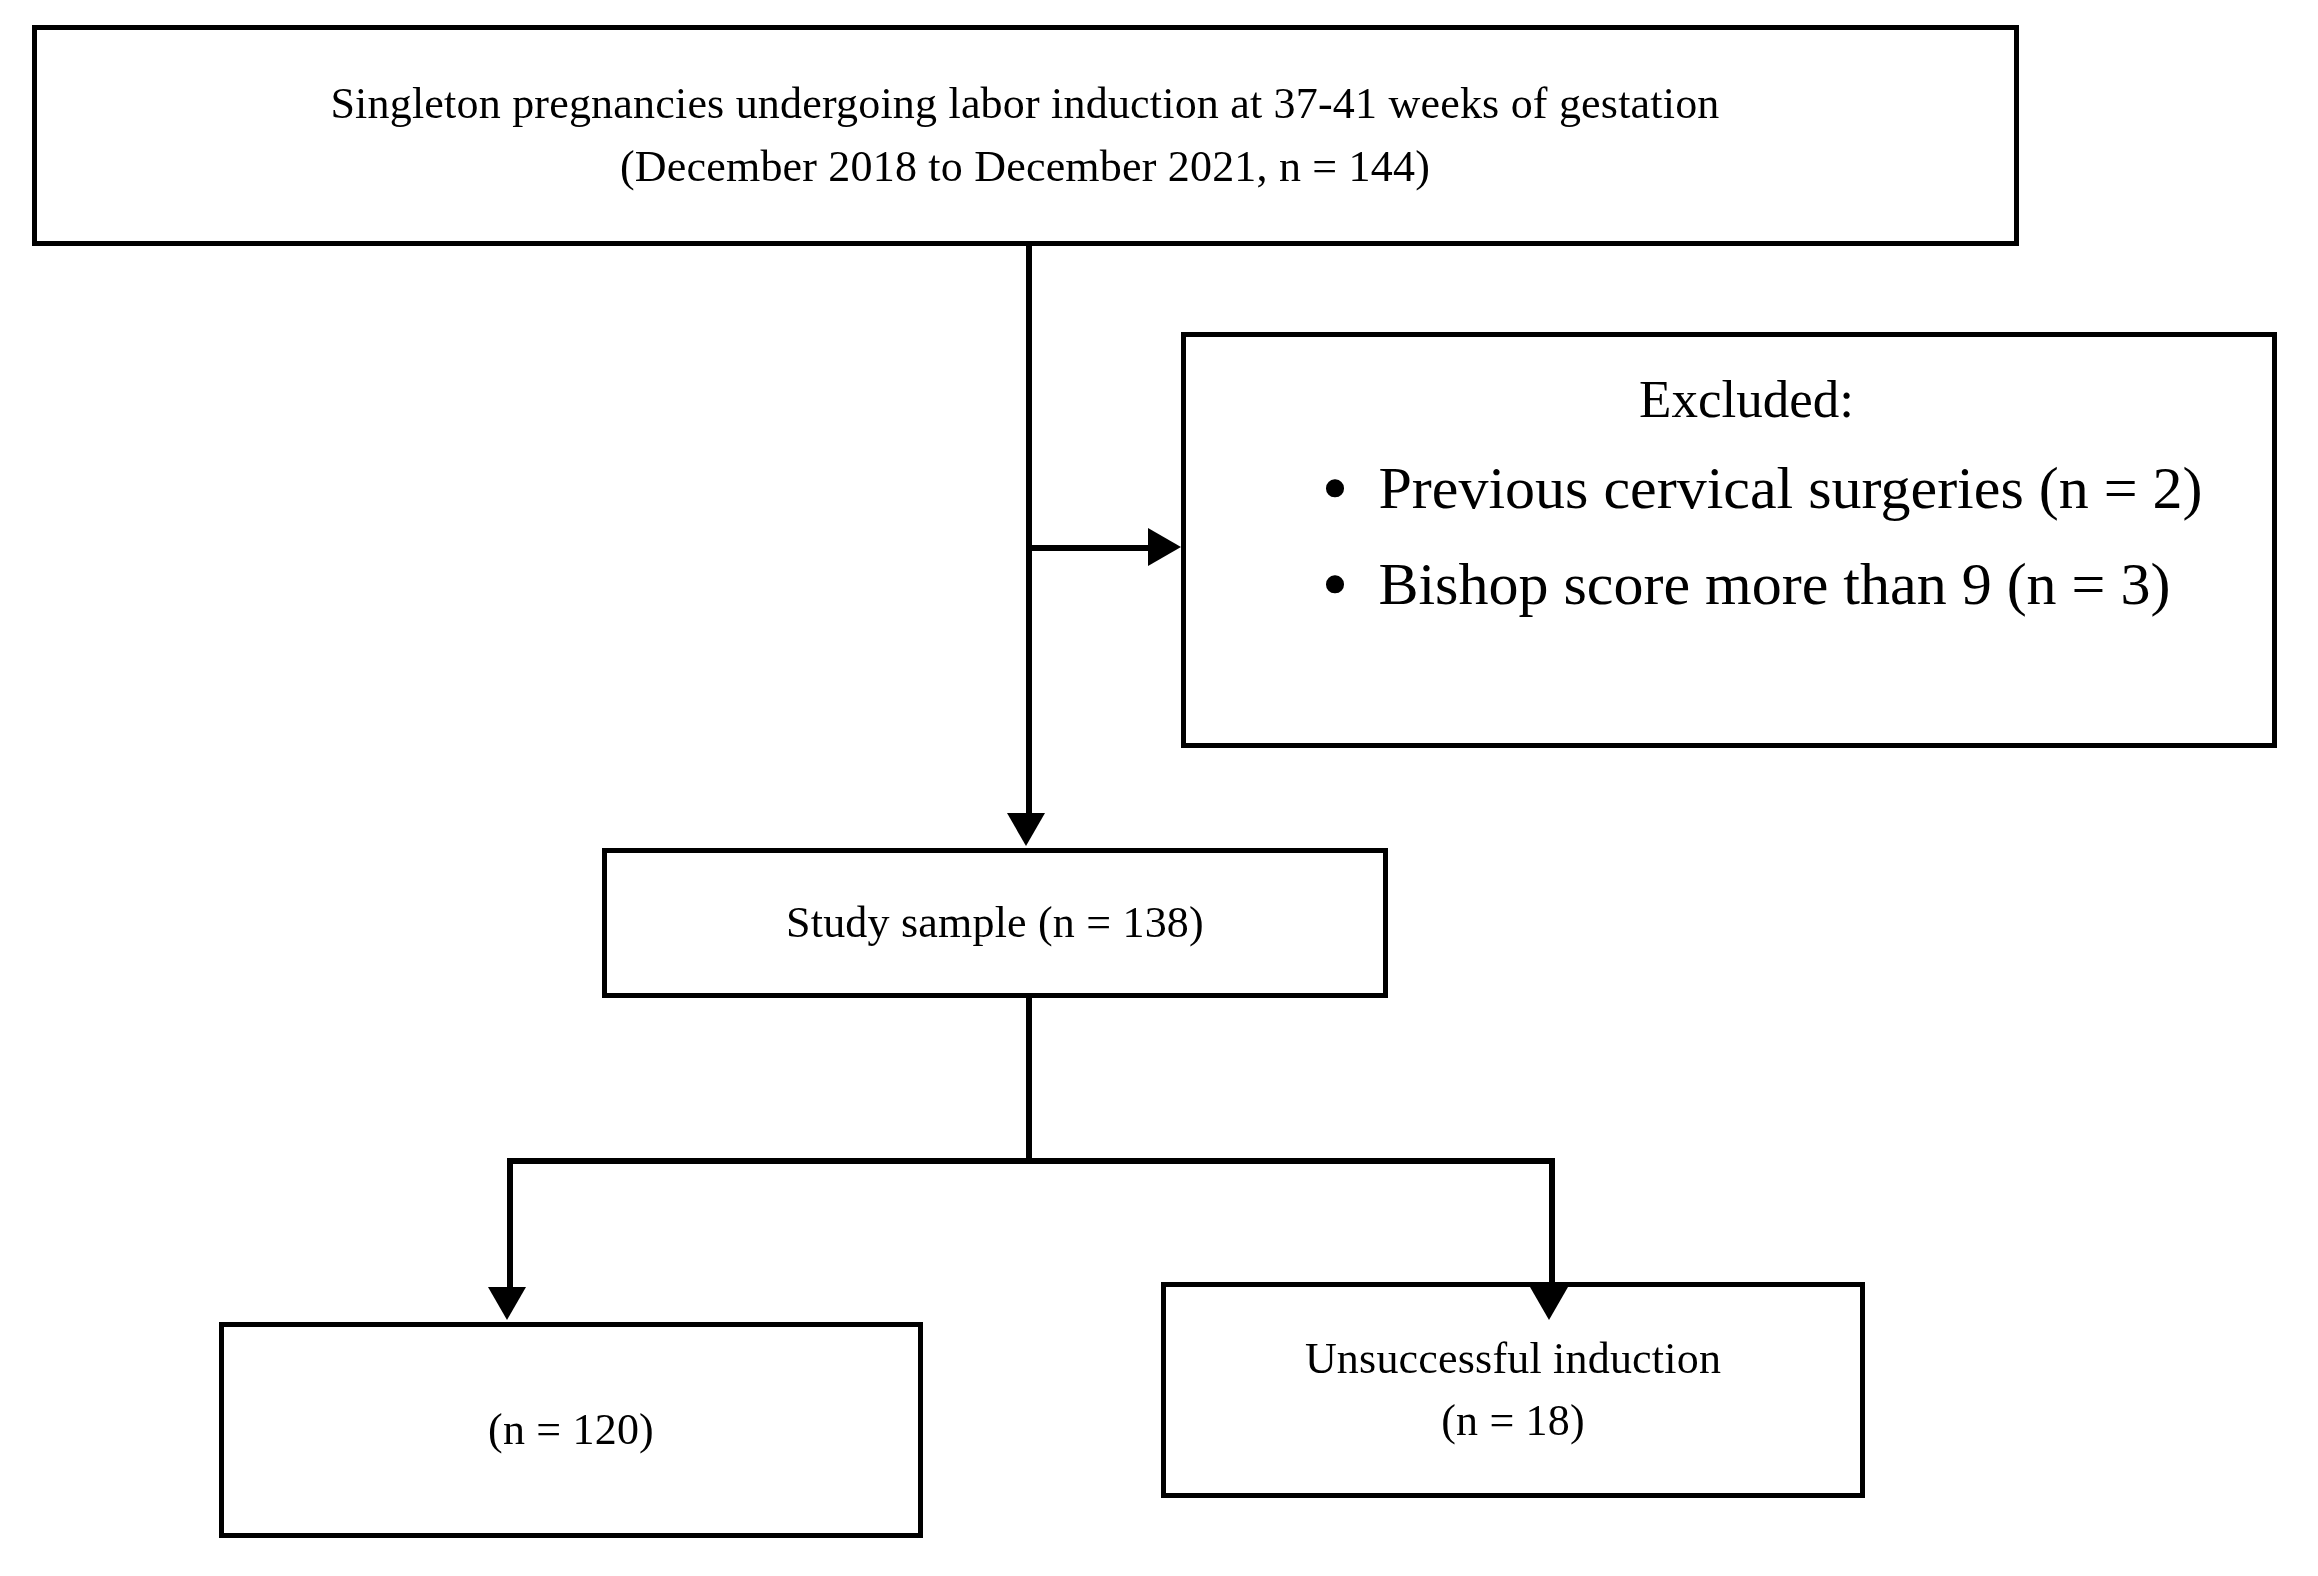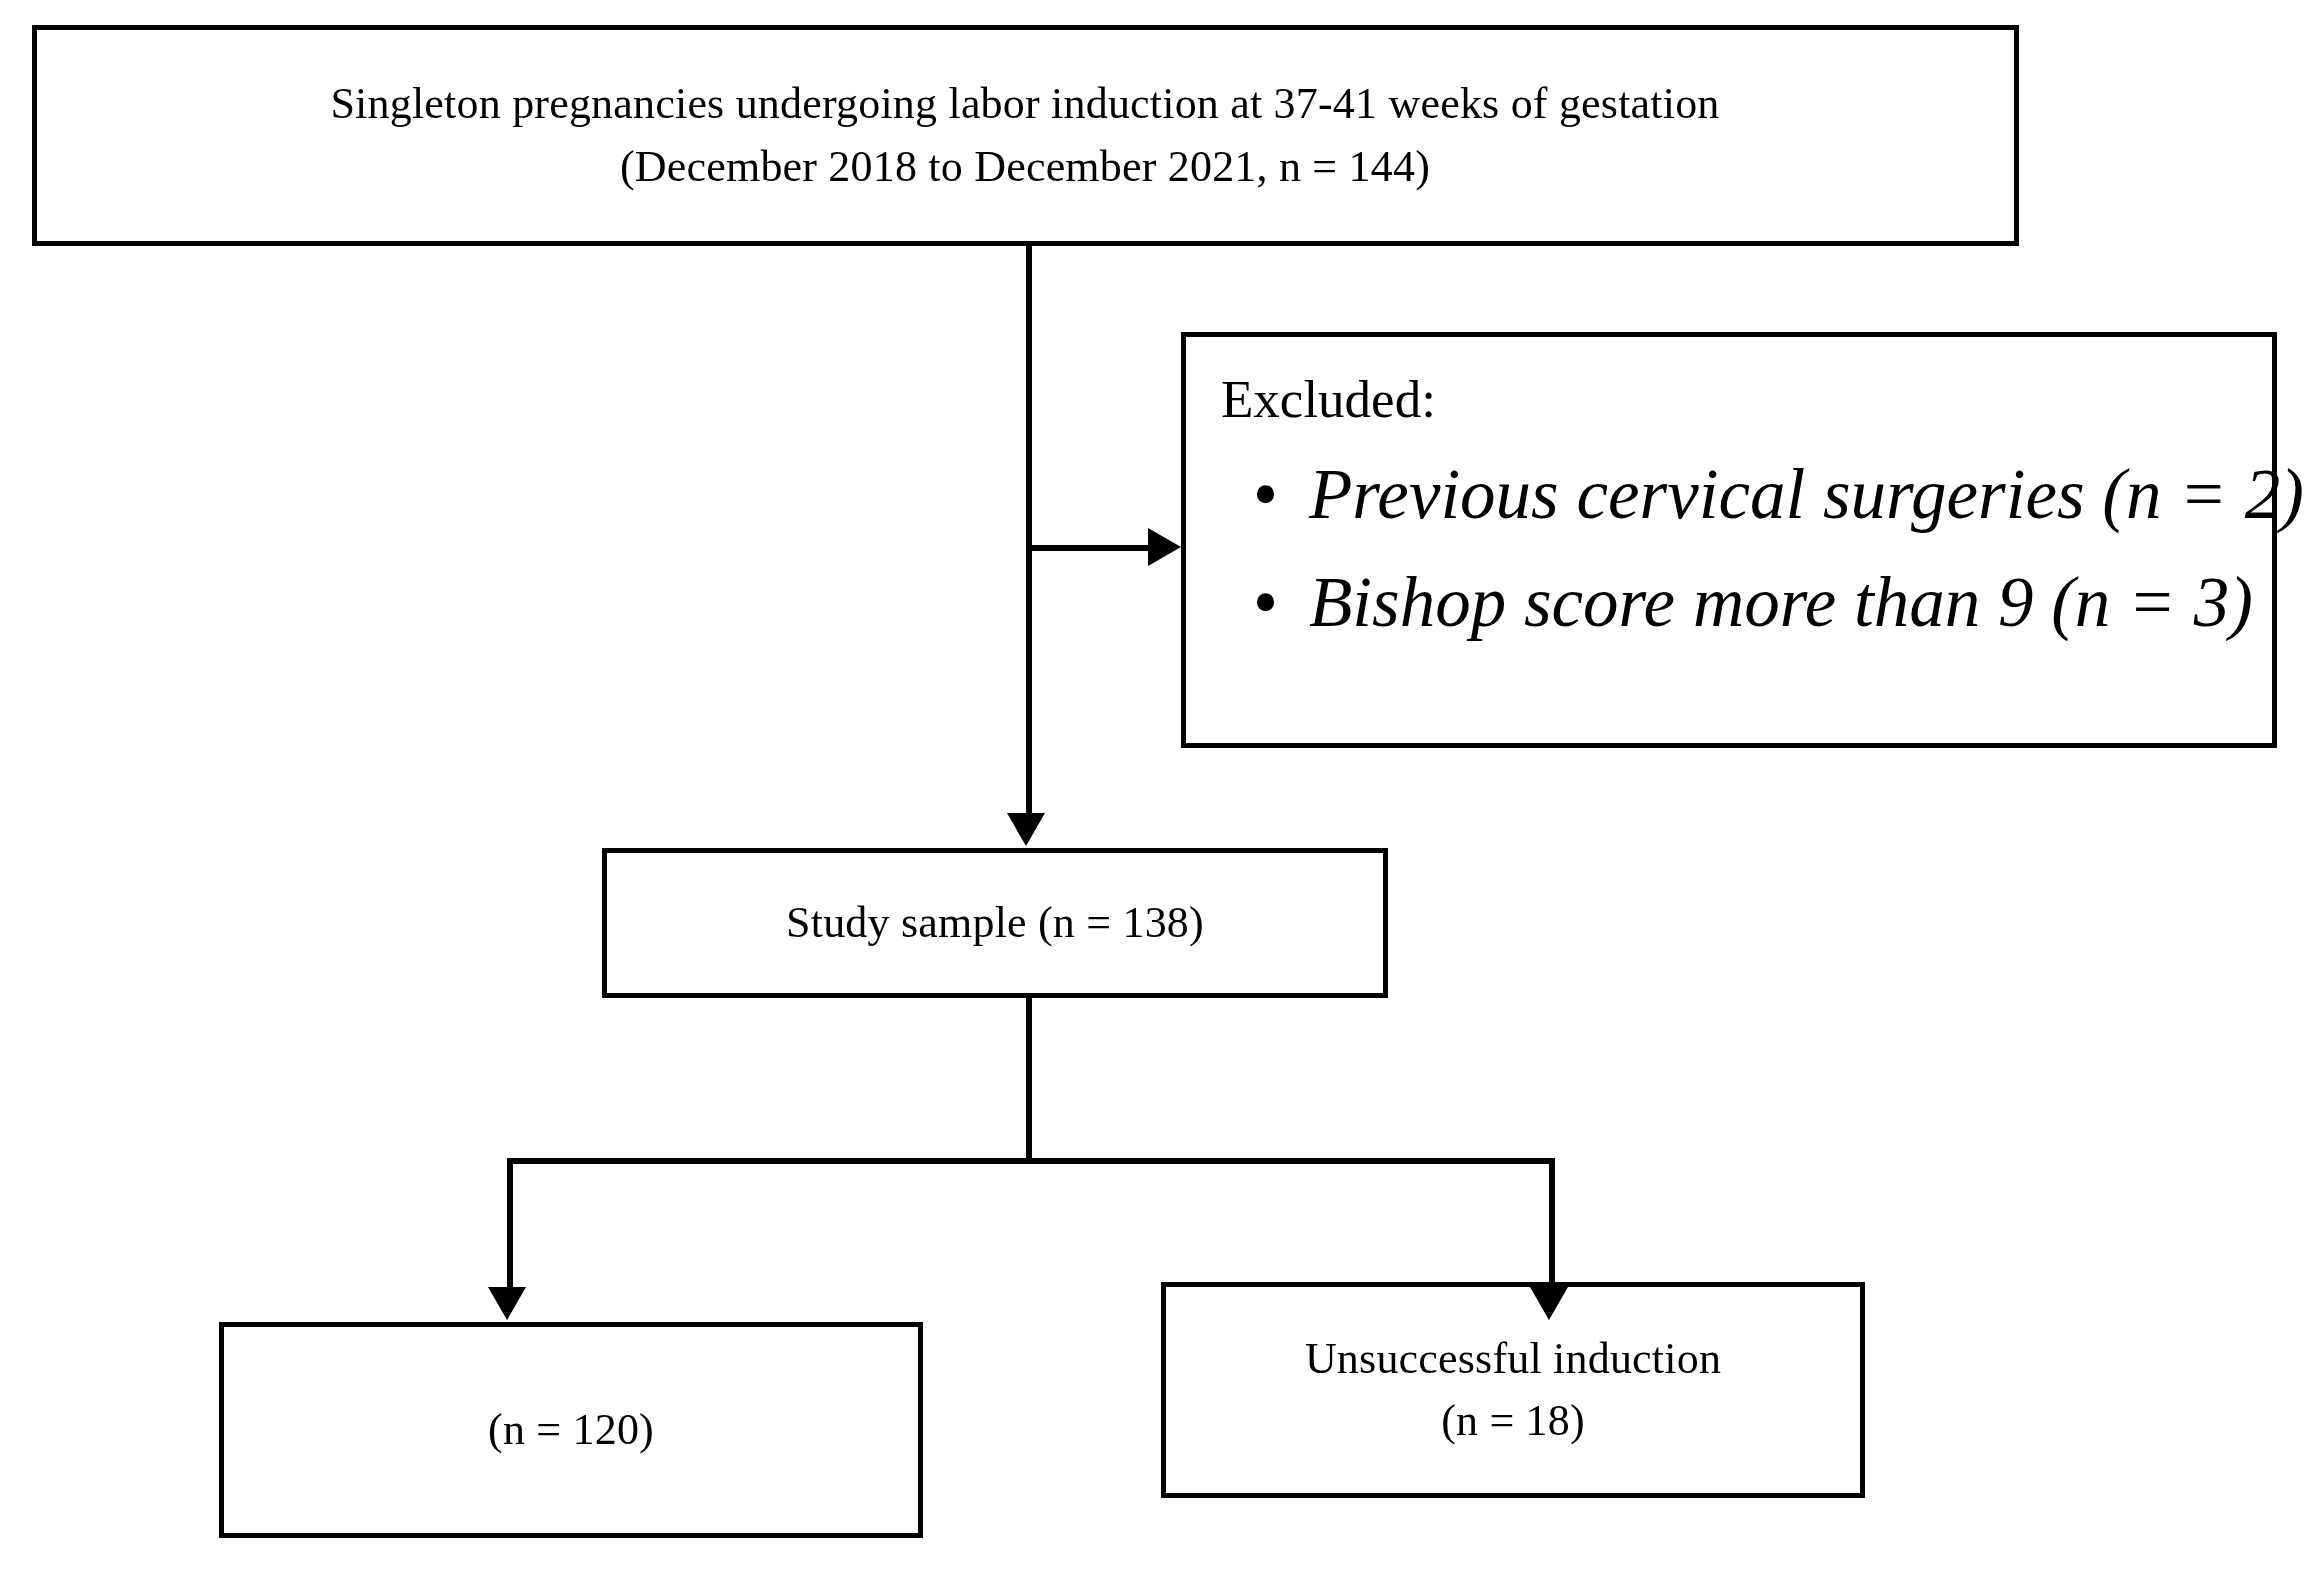--- a/index.html
+++ b/index.html
@@ -37,21 +37,21 @@
   }
 
   
   #node-enrollment {
     left: 31.5px;  top: 25px;
     width: 1987px; height: 221px;
   }
   #node-excluded {
     left: 1181px; top: 332px;
     width: 1096px; height: 416px;
-    align-items: flex-start;
+    align-items: center;
     justify-content: flex-start;
     padding: 33px 0 0 35px;
   }
   #node-study-sample {
     left: 602px; top: 848px;
     width: 786px; height: 150px;
   }
   #node-successful {
     left: 219px; top: 1322px;
     width: 704px; height: 216px;
@@ -67,26 +67,25 @@
     line-height: 1.1;
     margin: 0 0 27px 0;
   }
   .excl-list {
     list-style: none;
     margin: 0;
     padding: 0 0 0 36px;
   }
   .excl-list li {
     position: relative;
-    font-size: 71px;
+    font-size: 60px;
     line-height: 1.1;
     margin-bottom: 30px;
     white-space: nowrap;
     padding-left: 52px;
-    font-style: italic;
   }
   .excl-list li:last-child { margin-bottom: 0; }
   .bullet {
     position: absolute;
     left: 0;
     top: 50%;
     transform: translateY(-50%);
     width: 17.3px;
     height: 17.3px;
     border-radius: 50%;

